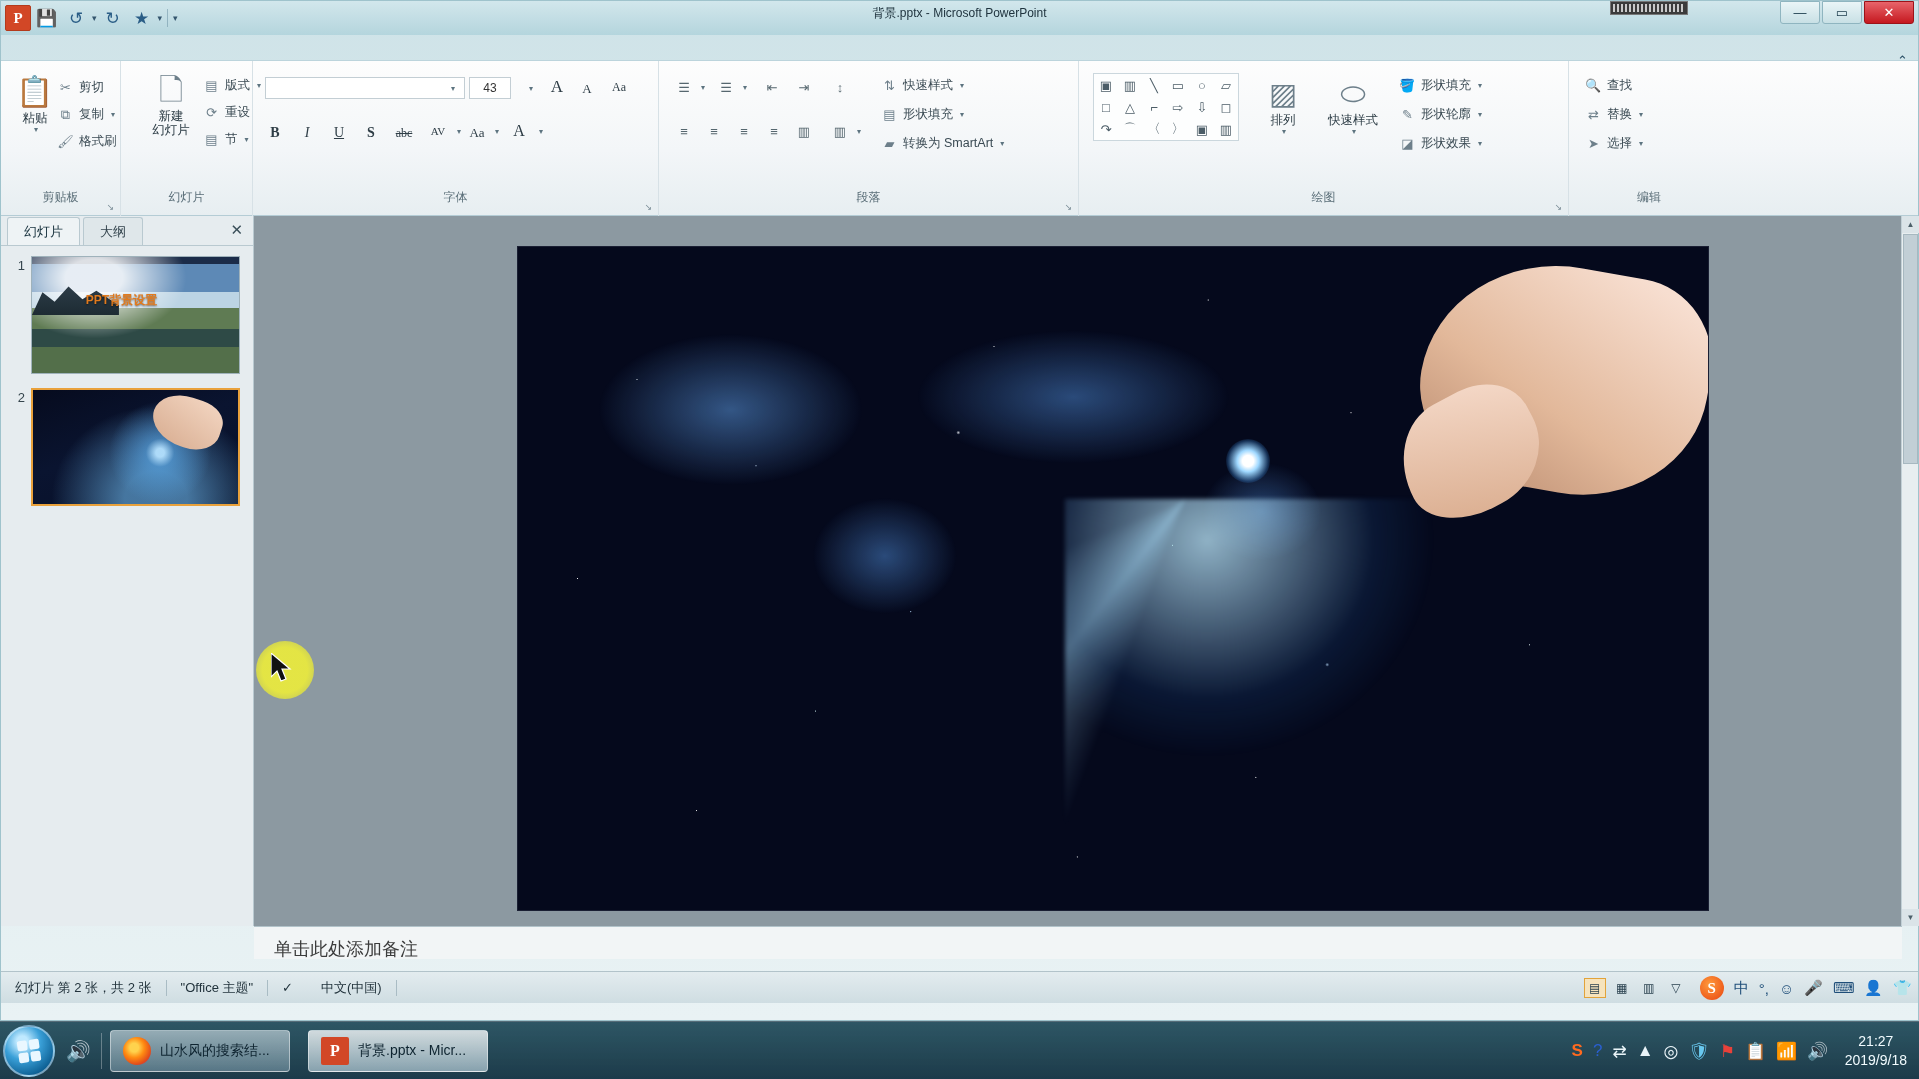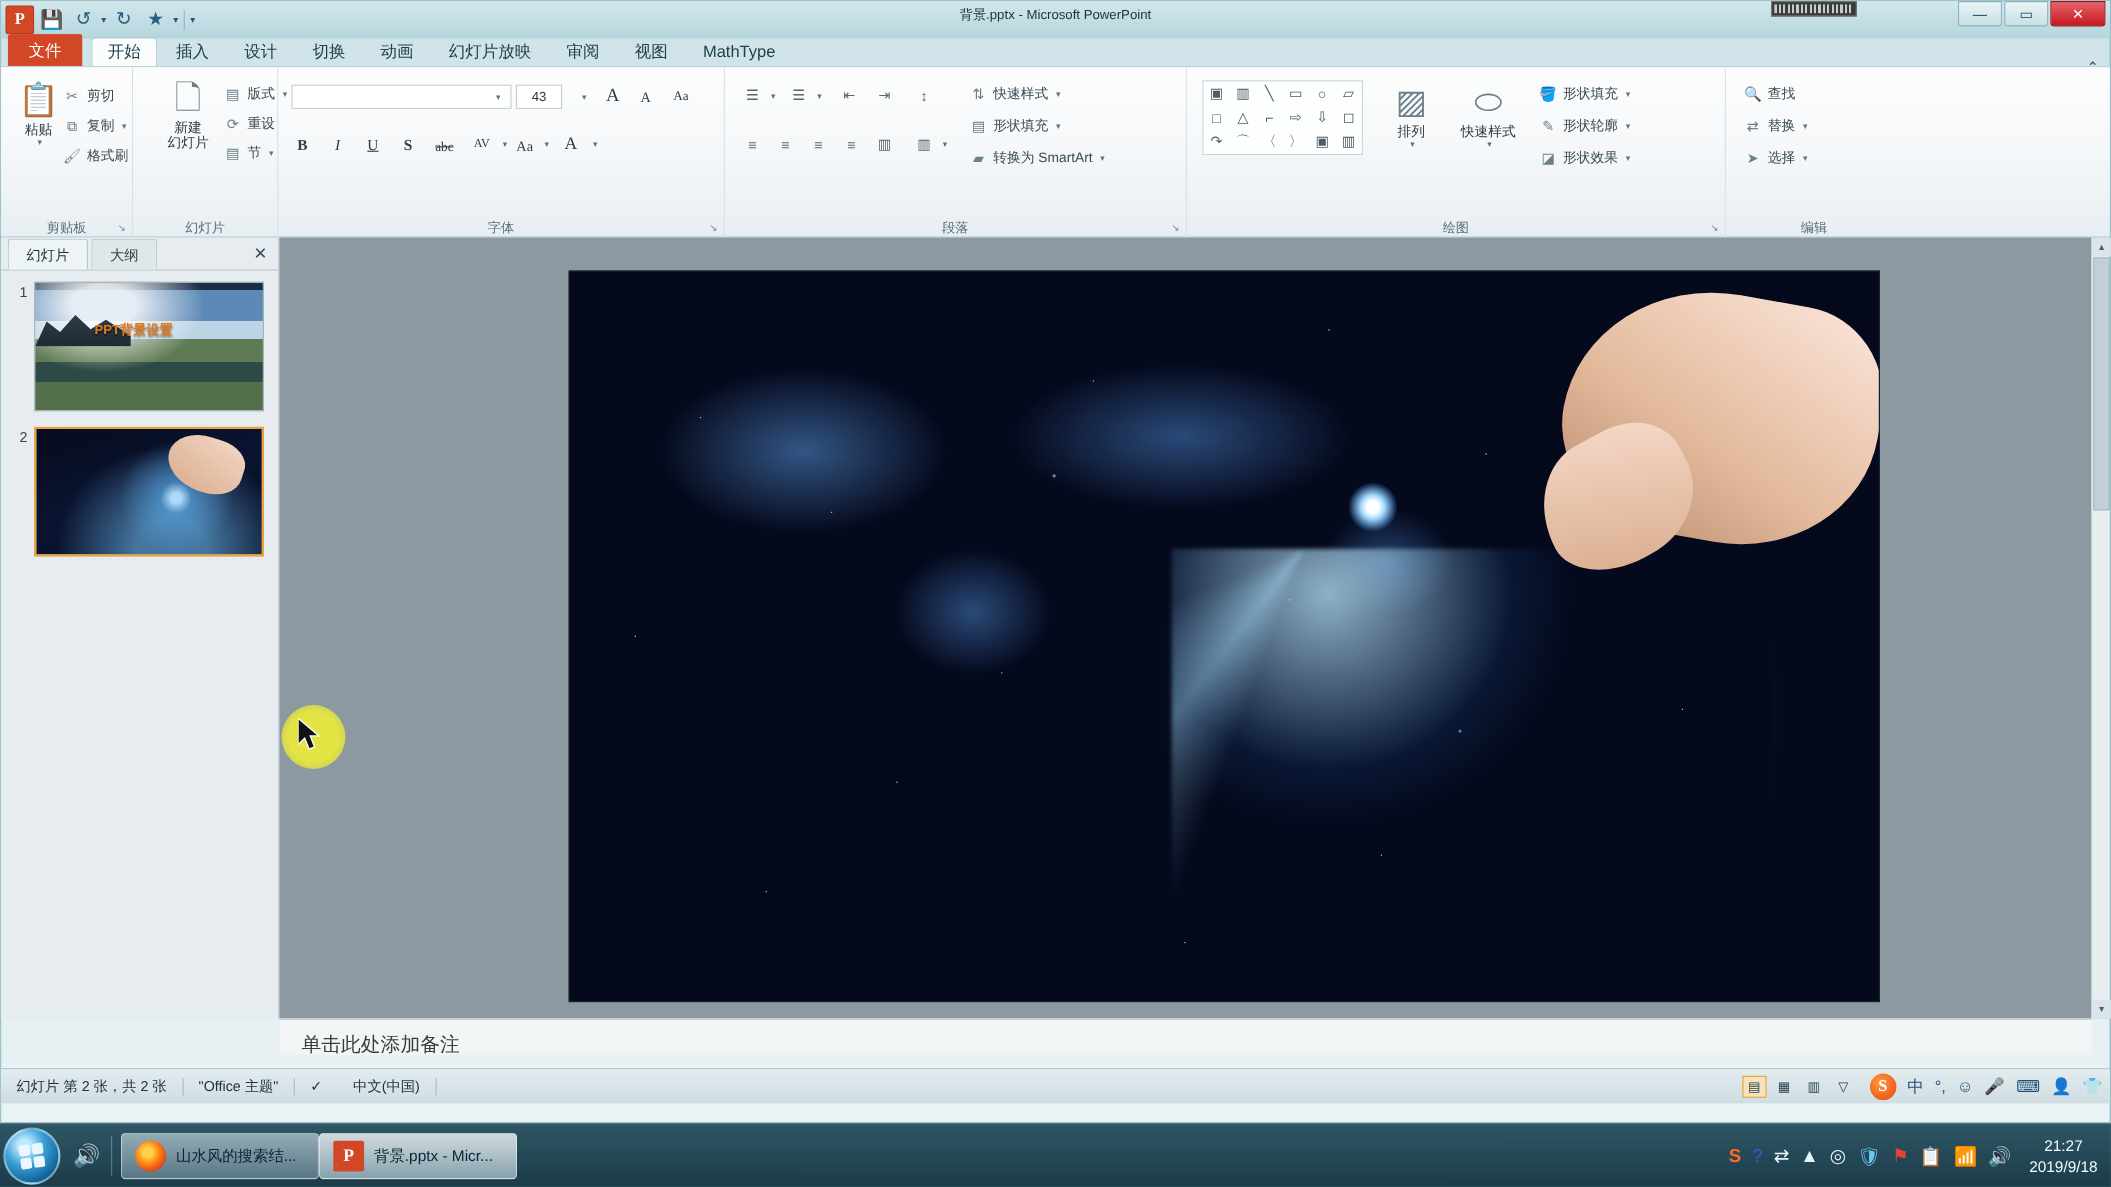--- a/index.html
+++ b/index.html
@@ -90,21 +90,21 @@
     border-top: 1px solid #bcd4dc; border-bottom: 1px solid #b4ccd5;
   }
   #ribbon-collapse {
     position: absolute; right: 10px; top: 52px; font-size: 13px; color:#2d5168;
   }
   .group {
     position: absolute; top: 0; height: 155px;
     border-right: 1px solid #d7e1e6;
   }
   .group-label {
-    position: absolute; bottom: 0; left: 0; width: 100%;
+    position: absolute; bottom: 10px; left: 0; width: 100%;
     text-align: center; font-size: 12px; color: #5a6e78;
   }
   .grp-dialog {
     position:absolute; bottom:3px; right:4px; width:11px; height:11px;
     font-size:9px; color:#7b8d97; text-align:center;
   }
   .big-btn {
     position:absolute; display:flex; flex-direction:column; align-items:center;
     font-size: 12.5px; color:#2b3b44; width: 56px; text-align:center; line-height: 1.15;
   }
@@ -325,21 +325,21 @@
   }
   .orb-flag { width:22px; height:22px; display:grid; grid-template-columns:1fr 1fr; grid-template-rows:1fr 1fr; gap:2px; transform: rotate(-8deg); }
   .orb-flag i { background:#eaf7ff; border-radius:2px; }
   #quick-launch { display:flex; align-items:center; gap:6px; margin-left:10px; }
   .ql-ico { width:28px; height:28px; display:flex; align-items:center; justify-content:center; font-size:20px; }
   .tb-sep { width:1px; height:36px; background:rgba(255,255,255,.3); margin:0 8px; }
   .task-btn {
     height:42px; min-width:180px; padding:0 12px; display:flex; align-items:center; gap:9px;
     background: linear-gradient(180deg, rgba(235,245,250,.55), rgba(180,210,225,.38));
     border:1px solid rgba(255,255,255,.45); border-radius:4px;
-    color:#0e2430; font-size:14px; margin-right:0;
+    color:#0e2430; font-size:14px; margin-right:18px;
     overflow:hidden; white-space:nowrap;
   }
   .task-btn.active { background: linear-gradient(180deg, rgba(250,252,253,.8), rgba(205,228,238,.6)); }
   .tb-firefox {
     width:28px; height:28px; border-radius:50%;
     background: radial-gradient(circle at 40% 38%, #ffd24d 0 18%, #ff8b12 42%, #e24c1b 70%, #7b2bb5 100%);
   }
   .tb-ppt {
     width:28px; height:28px; background:#d24726; color:#fff;
     display:flex; align-items:center; justify-content:center;
@@ -376,32 +376,20 @@
     </div>
     <div id="window-title">背景.pptx - Microsoft PowerPoint</div>
     <div id="license-box"></div>
     <div id="win-buttons">
       <div class="win-btn">—</div>
       <div class="win-btn">▭</div>
       <div class="win-btn close">✕</div>
     </div>
   </div>
 
-  <div id="ribbon-tabs">
-    <div class="rtab file">文件</div>
-    <div class="rtab active">开始</div>
-    <div class="rtab">插入</div>
-    <div class="rtab">设计</div>
-    <div class="rtab">切换</div>
-    <div class="rtab">动画</div>
-    <div class="rtab">幻灯片放映</div>
-    <div class="rtab">审阅</div>
-    <div class="rtab">视图</div>
-    <div class="rtab">MathType</div>
-  </div>
   <div id="ribbon-collapse">⌃</div>
 
   <div id="ribbon">
 
     <div class="group" style="left:0; width:120px;">
       <div class="big-btn" style="left:6px; top:12px;">
         <span class="ico big">📋</span>
         <span>粘贴</span>
         <span class="caret">▾</span>
       </div>

